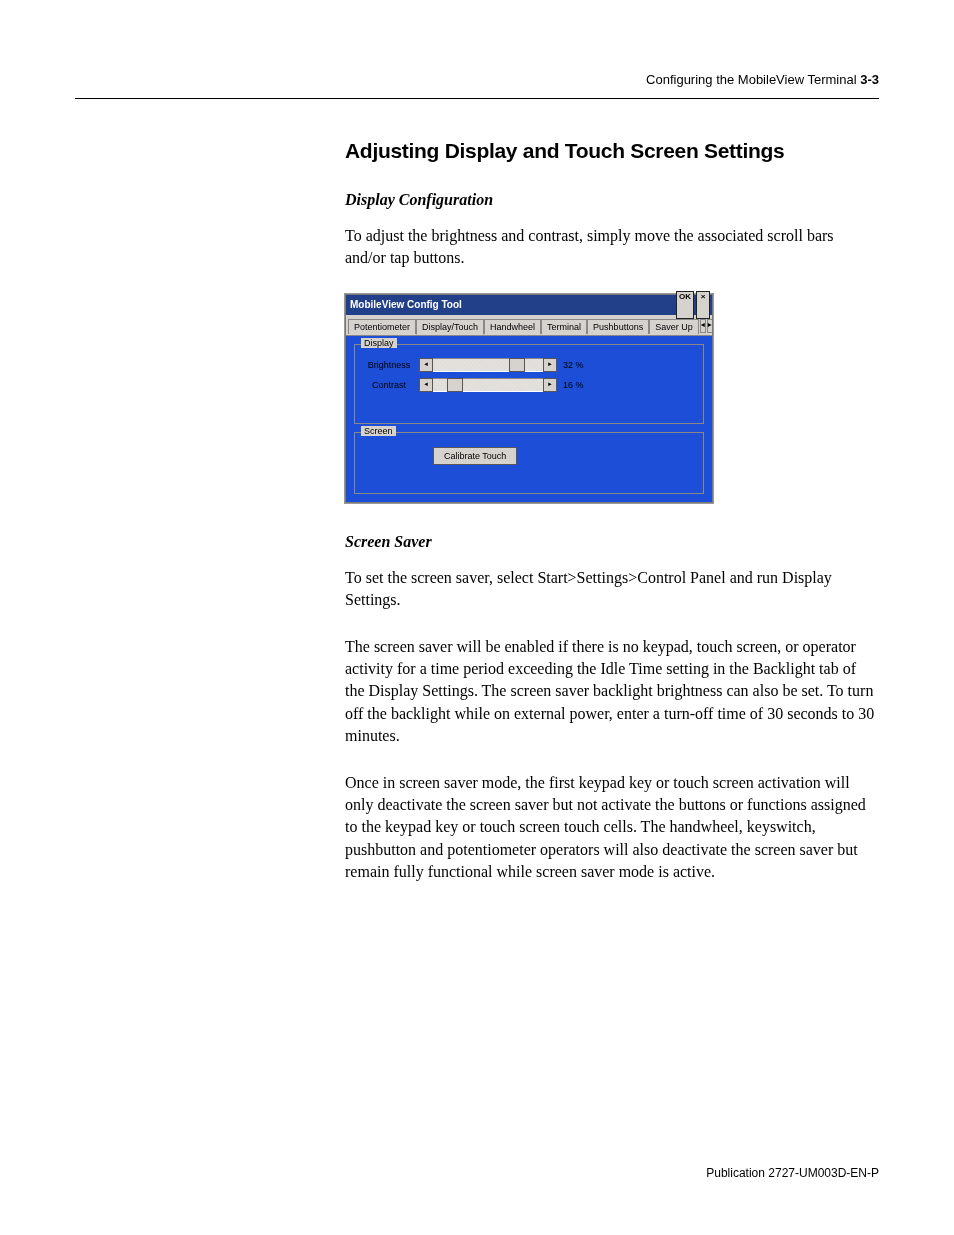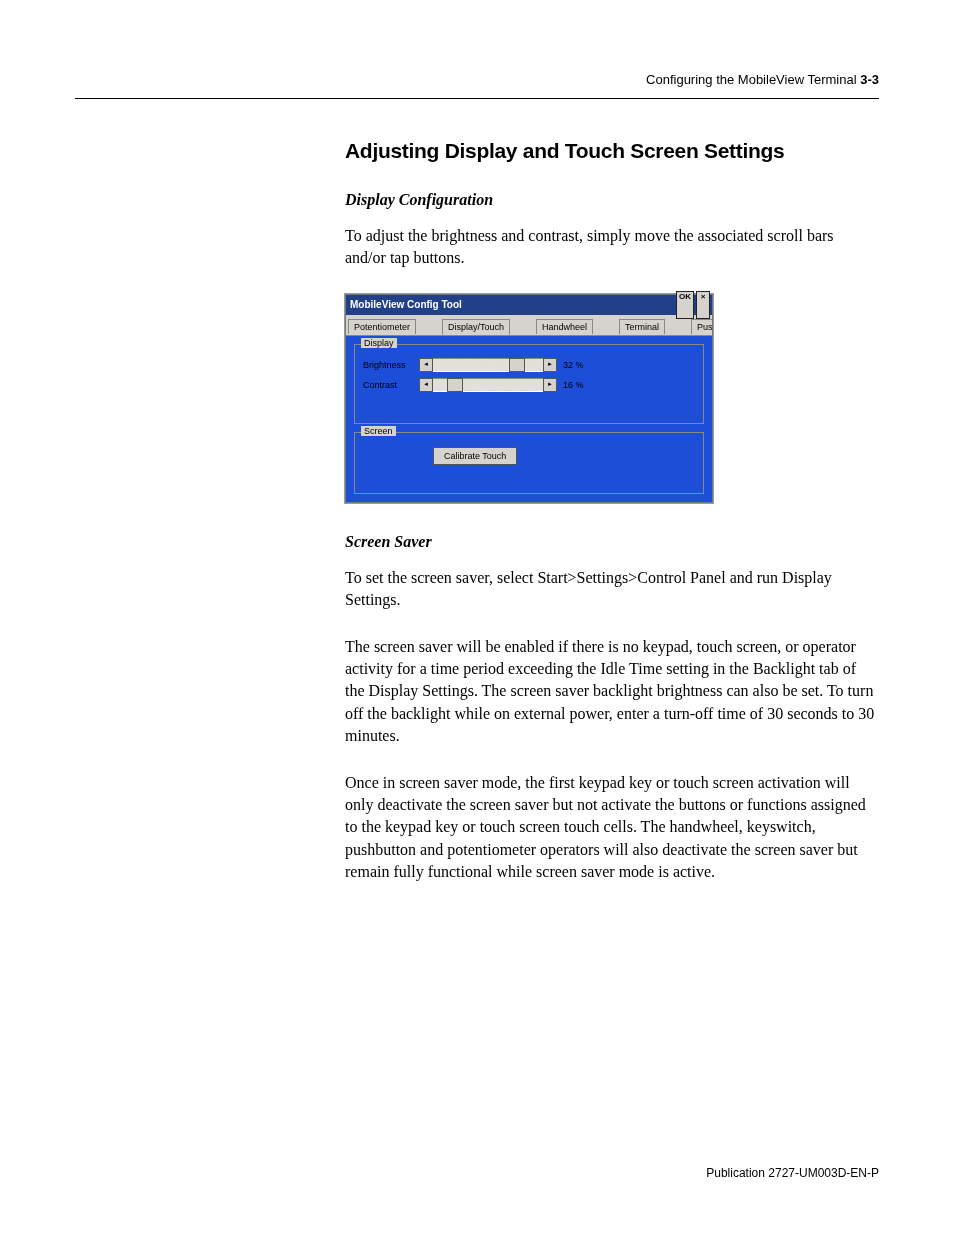--- a/index.html
+++ b/index.html
@@ -103,21 +103,20 @@
     padding: 0;
   }
   .tabstrip {
     display: flex;
     align-items: center;
     border-bottom: 1px solid #888;
     padding: 2px 0 0 2px;
     height: 18px;
     background: #d6d3ce;
     overflow: hidden;
-    gap: 26px;
   }
   .tab {
     border: 1px solid #888;
     border-bottom: none;
     background: #d6d3ce;
     padding: 2px 5px;
     font-size: 9px;
     margin-right: 0px;
     position: relative;
     top: 1px;
@@ -153,21 +152,21 @@
     font-size: 9px;
   }
   .slider-row {
     display: flex;
     align-items: center;
     margin: 4px 0;
     height: 16px;
   }
   .slider-label {
     width: 52px;
-    text-align: left;
+    text-align: center;
     font-size: 9px;
     padding-right: 4px;
   }
   .slider-bar {
     display: flex;
     align-items: center;
   }
   .arrow-btn {
     width: 12px;
     height: 12px;

